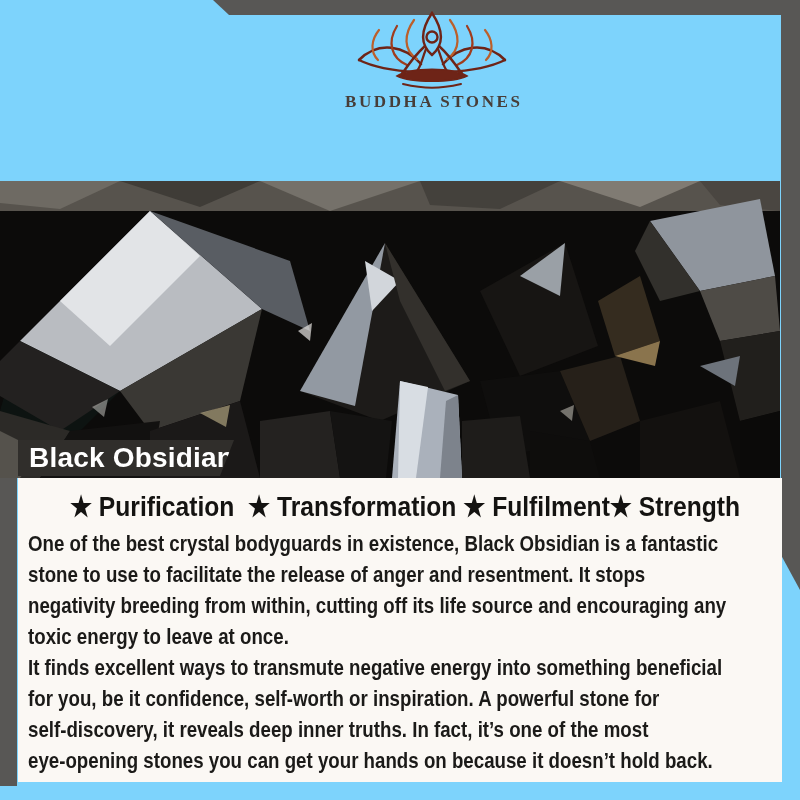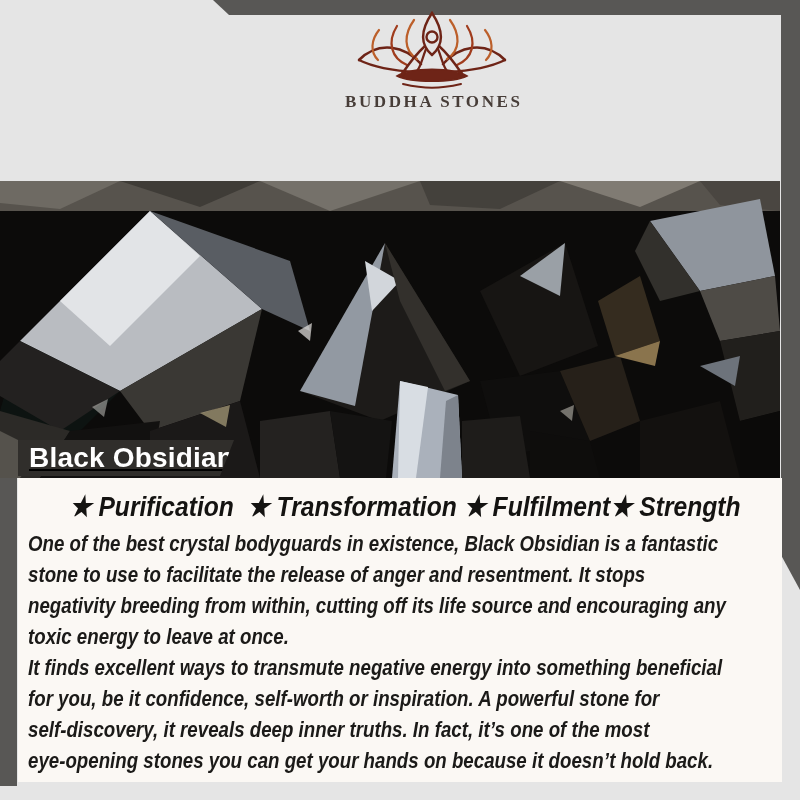--- a/index.html
+++ b/index.html
@@ -1,17 +1,17 @@
 <!DOCTYPE html>
 <html><head>
 <meta charset="utf-8">
 <style>
   html,body{margin:0;padding:0;}
   body{font-family:"Liberation Sans",sans-serif;}
-  .page{position:relative;width:800px;height:800px;background:#e5e5e5;overflow:hidden;}
+  .page{position:relative;width:800px;height:800px;background:#7dd3fc;overflow:hidden;}
 
   
   .ribbon-top{position:absolute;left:213px;top:0;width:587px;height:15px;background:#585755;
     clip-path:polygon(0 0,100% 0,100% 100%,16px 100%);}
   .ribbon-right{position:absolute;left:781px;top:0;width:19px;height:590px;background:#585755;
     clip-path:polygon(0 0,100% 0,100% 100%,0 calc(100% - 35px));}
   .ribbon-left{position:absolute;left:0;top:473px;width:17px;height:313px;background:#585755;}
 
   
   .logo-wrap{position:absolute;left:345px;top:8px;width:170px;height:112px;text-align:center;}
@@ -25,27 +25,27 @@
   .title-text{font-size:36px;font-weight:bold;color:#333231;white-space:nowrap;
     transform:scaleX(0.88);transform-origin:center;letter-spacing:-0.5px;}
 
   
   .photo{position:absolute;left:0;top:181px;width:780px;height:297px;background:#0c0b0a;}
   .photo svg{display:block;}
 
   
   .photo-label{position:absolute;left:18px;top:440px;width:216px;height:36px;background:#302e2b;
     clip-path:polygon(0 0,100% 0,calc(100% - 14px) 100%,0 100%);
-    display:flex;align-items:center;text-decoration:underline;}
+    display:flex;align-items:center;}
   .photo-label span{color:#ffffff;font-size:28px;font-weight:bold;padding-left:11px;
     letter-spacing:0.2px;white-space:nowrap;}
 
   
   .panel{position:absolute;left:18px;top:478px;width:764px;height:304px;background:#fbf8f4;
-    box-sizing:border-box;padding:12px 0 0 10px;overflow:hidden;font-style:italic;}
+    box-sizing:border-box;padding:12px 0 0 10px;overflow:hidden;}
   .features-line{width:calc(100% / 0.88);font-size:28px;font-weight:bold;color:#141311;
     text-align:center;white-space:pre;transform:scaleX(0.88);transform-origin:left center;
     margin-bottom:5px;}
   .paragraph{width:calc(100% / 0.85);font-size:22px;font-weight:bold;color:#1b1a18;
     line-height:31px;white-space:pre-line;transform:scaleX(0.85);transform-origin:left top;
     letter-spacing:0;}
 </style>
 </head>
 <body>
 

